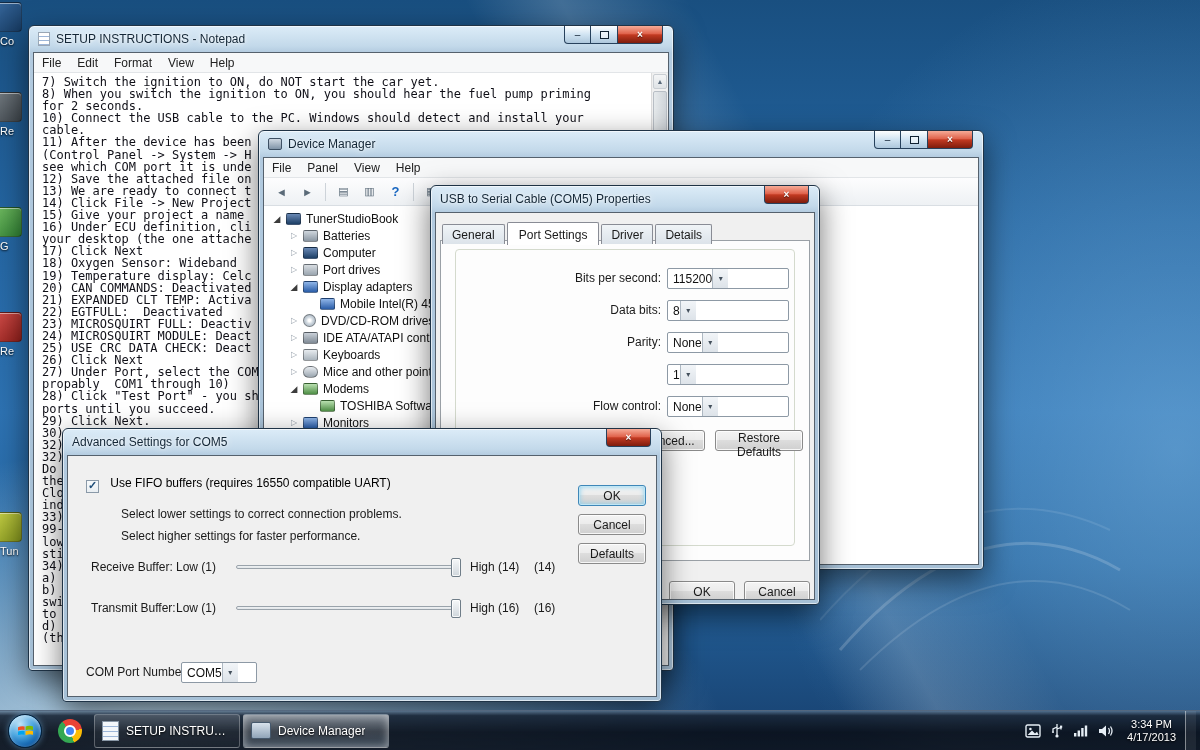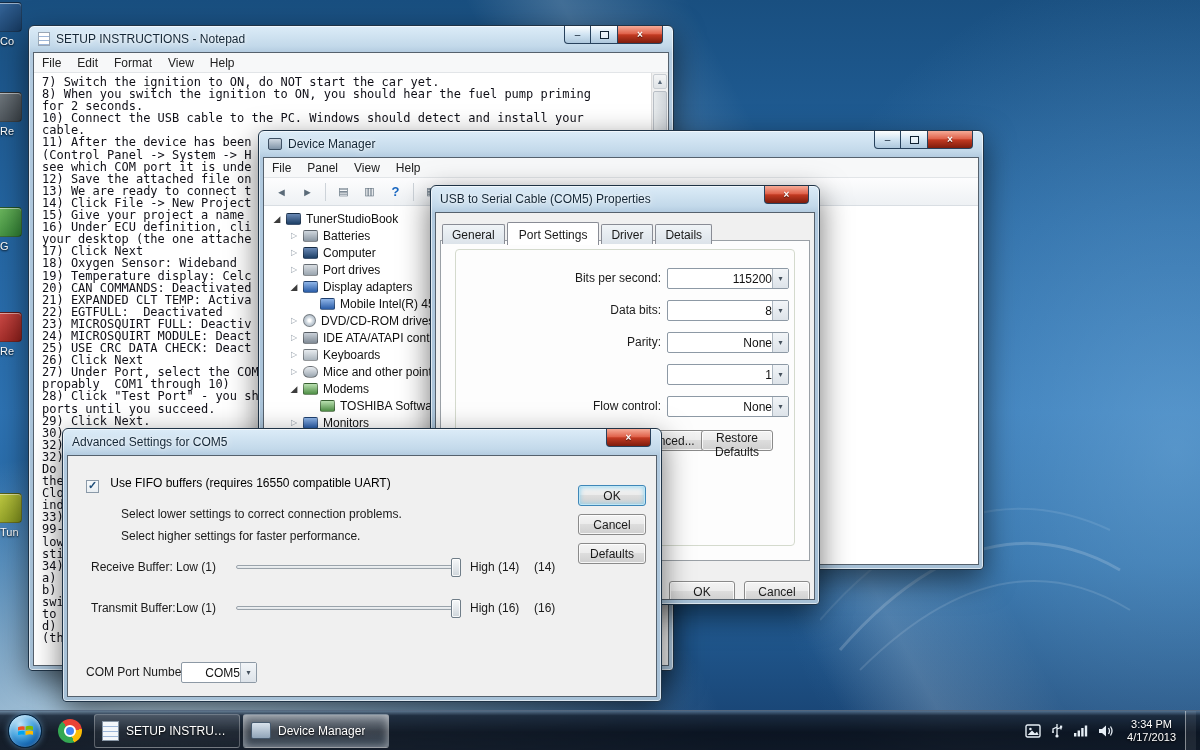--- a/index.html
+++ b/index.html
@@ -83,21 +83,21 @@
   
   #props{left:430px;top:185px;width:390px;height:420px;z-index:30}
   .tabs{position:absolute;left:6px;top:8px;display:flex;align-items:flex-end;z-index:2}
   .tab{padding:3px 9px 2px;border:1px solid #898c95;border-bottom:none;border-radius:2px 2px 0 0;
     background:linear-gradient(#f0f4f7,#dce3ea);margin-right:2px;color:#1a1a1a}
   .tab.active{background:#fff;padding:5px 11px 3px;position:relative;top:1px}
   .tabpage{position:absolute;left:4px;right:4px;top:27px;bottom:38px;background:#fdfdfd;border:1px solid #9aa0a6}
   .groupbox{position:absolute;left:14px;top:8px;right:14px;bottom:14px;border:1px solid #d4dacd;border-radius:4px}
   .pd-row{position:absolute;left:0;width:100%;height:21px}
   .pd-label{position:absolute;left:10px;width:210px;text-align:right;line-height:21px;color:#1a1a1a}
-  .combo{position:absolute;height:21px;background:#fff;border:1px solid #8d99a5;display:flex;align-items:center;justify-content:flex-end;border-radius:2px}
+  .combo{position:absolute;height:21px;background:#fff;border:1px solid #8d99a5;display:flex;align-items:center;justify-content:flex-start;border-radius:2px}
   .combo-val{padding-left:5px;color:#111}
   .combo-btn{width:16px;height:100%;display:flex;align-items:center;justify-content:center;font-size:8px;color:#44505c;
     background:linear-gradient(#f2f5f8,#dde3e9);border-left:1px solid #aeb8c2}
   .btn{position:absolute;height:21px;font-family:inherit;font-size:12px;color:#1a1a1a;border:1px solid #8a8a8a;border-radius:3px;
     background:linear-gradient(#f4f4f4,#ececec 45%,#dedede 46%,#cfcfcf);box-shadow:inset 0 0 0 1px rgba(255,255,255,.8)}
   .btn.default{border-color:#3f87b8;box-shadow:inset 0 0 0 1px #bfe6f5, inset 0 0 5px 1px #8fd2ef}
 
   
   #adv{left:62px;top:428px;width:600px;height:274px;z-index:40}
   .adv-lab{position:absolute;line-height:20px;color:#1a1a1a;white-space:nowrap}
@@ -162,21 +162,21 @@
         <div class="d-label">G</div>
       </div>
       <div class="d-icon" style="top: 312px;">
         <div class="d-img c3"></div>
         <div class="d-label">Re</div>
       </div>
       <div class="d-icon" style="top: 417px; margin-left: 48px;">
         <div class="d-img c4"></div>
         <div class="d-label">Me</div>
       </div>
-      <div class="d-icon" style="top: 493px;">
+      <div class="d-icon" style="top: 512px;">
         <div class="d-img c5"></div>
         <div class="d-label">Tun</div>
       </div>
     </div>
 
   <div class="aero" id="notepad">
     <div class="titlebar">
       <span class="win-ico np-ico"></span>
       <span class="title">SETUP INSTRUCTIONS - Notepad</span>
     </div>
@@ -358,21 +358,21 @@
     <div class="win-body">
       <div class="tabs" id="pd-tabs">
           <div class="tab">General</div>
           <div class="tab active">Port Settings</div>
           <div class="tab">Driver</div>
           <div class="tab">Details</div>
         </div>
       <div class="tabpage" id="pd-page">
         <div class="groupbox"></div>
         <button class="btn" id="pd-adv" style="left:180px;top:189px;width:84px">Advanced...</button>
-        <button class="btn" id="pd-restore" style="left:260px;top:189px;width:72px">Restore Defaults</button>
+        <button class="btn" id="pd-restore" style="left:274px;top:189px;width:88px">Restore Defaults</button>
       <div class="pd-row" style="top: 27px;">
             <span class="pd-label">Bits per second:</span>
             <span class="combo" style="left: 226px; width: 122px; top: 0px;">
               <span class="combo-val">115200</span>
               <span class="combo-btn">▾</span>
             </span>
           </div>
           <div class="pd-row" style="top: 59px;">
             <span class="pd-label">Data bits:</span>
             <span class="combo" style="left: 226px; width: 122px; top: 0px;">

